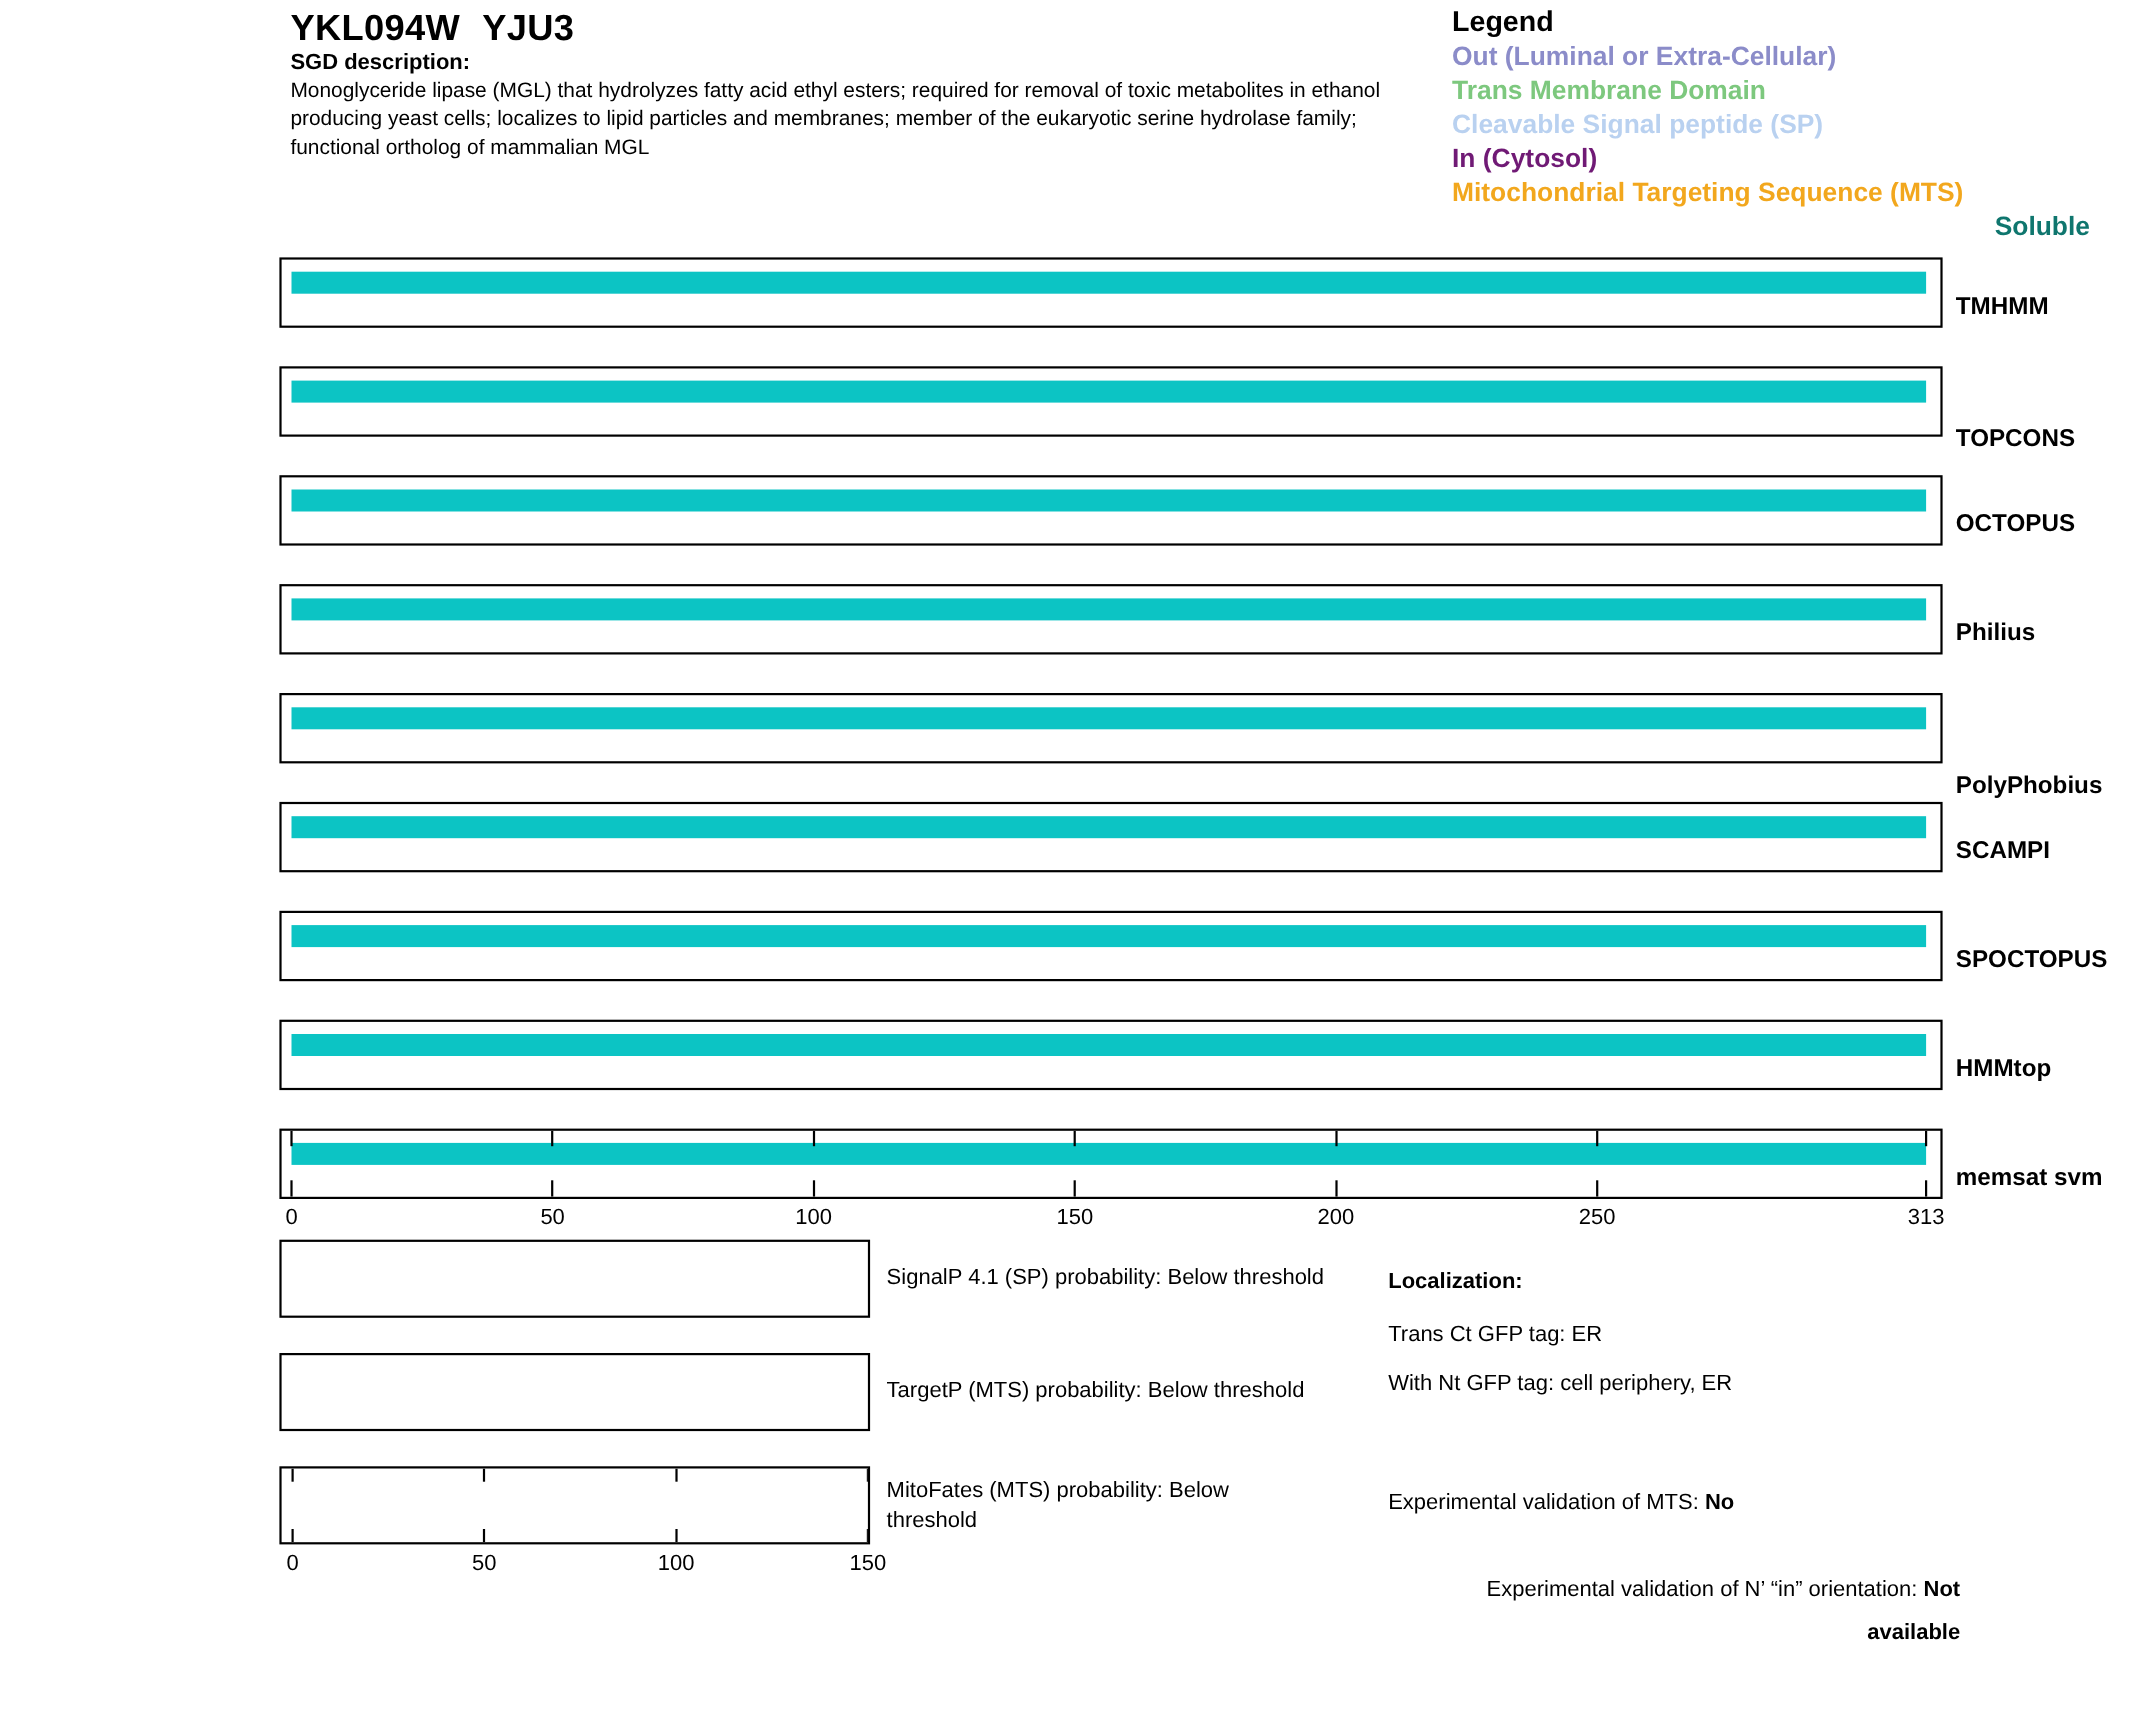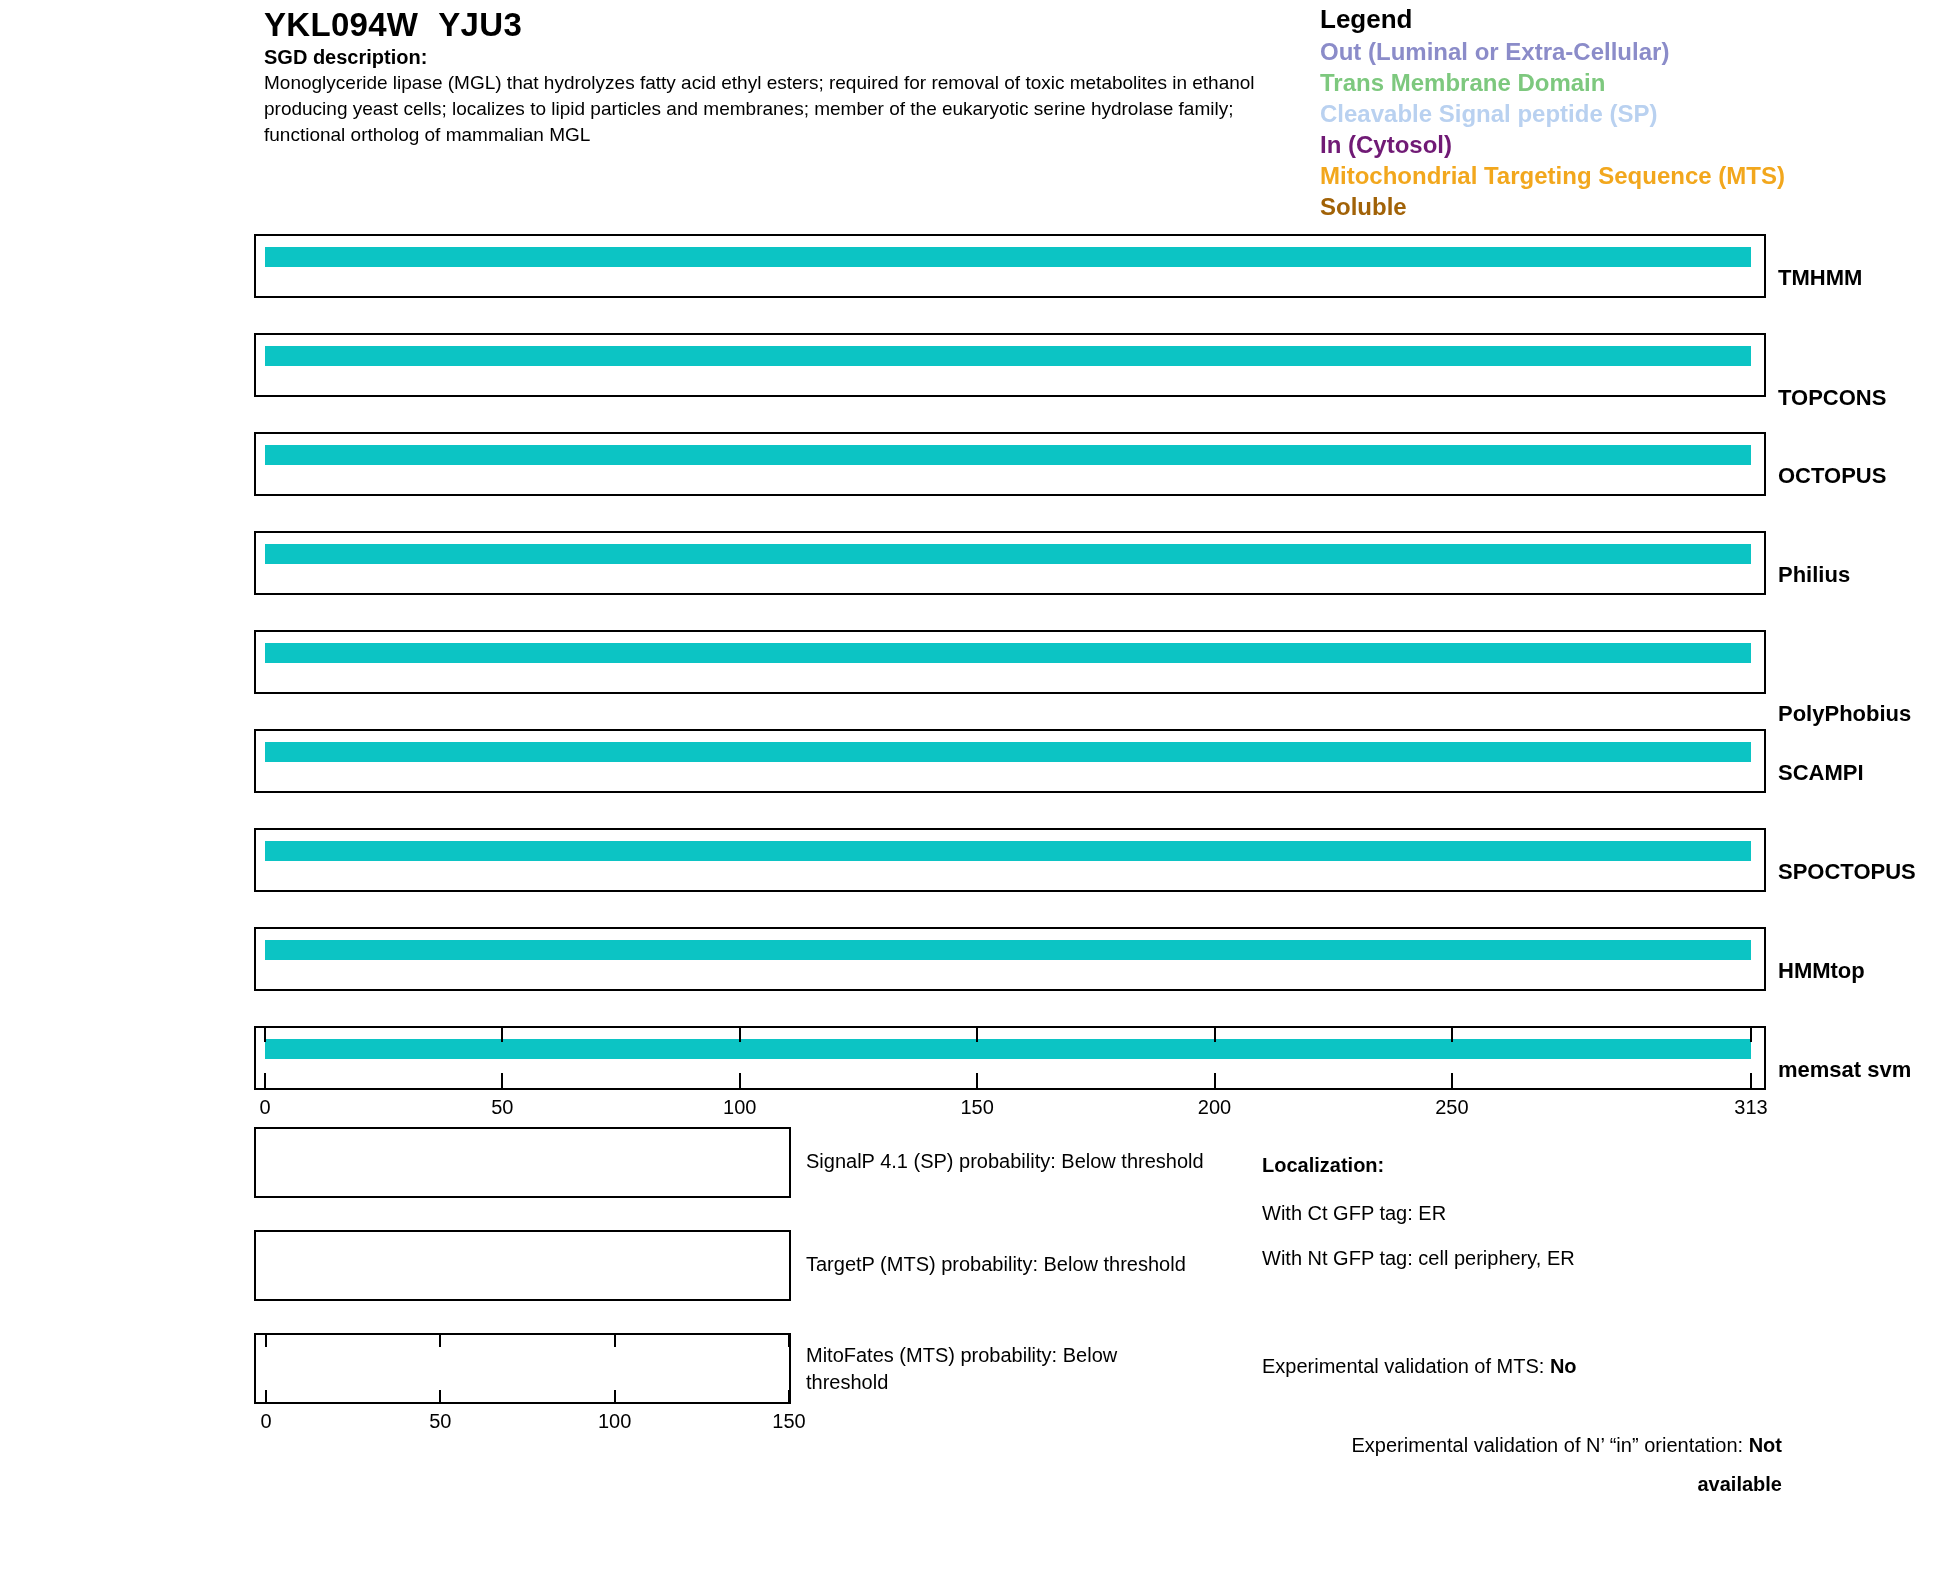--- a/index.html
+++ b/index.html
@@ -47,21 +47,21 @@
   <div class="abs sgd-desc">Monoglyceride lipase (MGL) that hydrolyzes fatty acid ethyl esters; required for removal of toxic metabolites in ethanol producing yeast cells; localizes to lipid particles and membranes; member of the eukaryotic serine hydrolase family; functional ortholog of mammalian MGL</div>
 
   <div class="abs legend">
     <div class="legend-title">Legend</div>
     <div id="legend-items">
         <div class="legend-item" style="color: rgb(139, 140, 201);">Out (Luminal or Extra-Cellular)</div>
         <div class="legend-item" style="color: rgb(125, 200, 126);">Trans Membrane Domain</div>
         <div class="legend-item" style="color: rgb(185, 209, 240);">Cleavable Signal peptide (SP)</div>
         <div class="legend-item" style="color: #701a75;">In (Cytosol)</div>
         <div class="legend-item" style="color: rgb(242, 167, 29);">Mitochondrial Targeting Sequence (MTS)</div>
-        <div class="legend-item" style="color: #a16207;">Soluble</div>
+        <div class="legend-item" style="color: #0f766e; text-align: right;">Soluble</div>
       </div>
   </div>
 
   <div id="tracks-area">
       <div class="track-box" style="top: 234px;">
         <div class="track-bar" style="left: 9px; width: 1486px; background: rgb(12, 196, 196);"></div>
       </div>
       <div class="track-label" style="top: 264px;">TMHMM</div>
       <div class="track-box" style="top: 333px;">
         <div class="track-bar" style="left: 9px; width: 1486px; background: rgb(12, 196, 196);"></div>
@@ -141,19 +141,19 @@
 
   <div id="sub-axis">
       <div class="axis-label" style="left: 266px; top: 1410px;">0</div>
       <div class="axis-label" style="left: 440.333px; top: 1410px;">50</div>
       <div class="axis-label" style="left: 614.667px; top: 1410px;">100</div>
       <div class="axis-label" style="left: 789px; top: 1410px;">150</div>
     </div>
 
   <div>
     <div class="loc-line loc-bold" style="top:1152px">Localization:</div>
-    <div class="loc-line" style="top:1200px">With Ct GFP tag: ER</div>
+    <div class="loc-line" style="top:1200px">Trans Ct GFP tag: ER</div>
     <div class="loc-line" style="top:1245px">With Nt GFP tag: cell periphery, ER</div>
     <div class="loc-line" style="top:1353px"><span>Experimental validation of MTS: </span><span class="loc-bold">No</span></div>
     <div class="loc-line" style="top:1426px; width:520px; line-height:39px;text-align:right;"><span>Experimental validation of N’ “in” orientation: </span><span class="loc-bold">Not available</span></div>
   </div>
 
 </div>
 
 </body></html>

